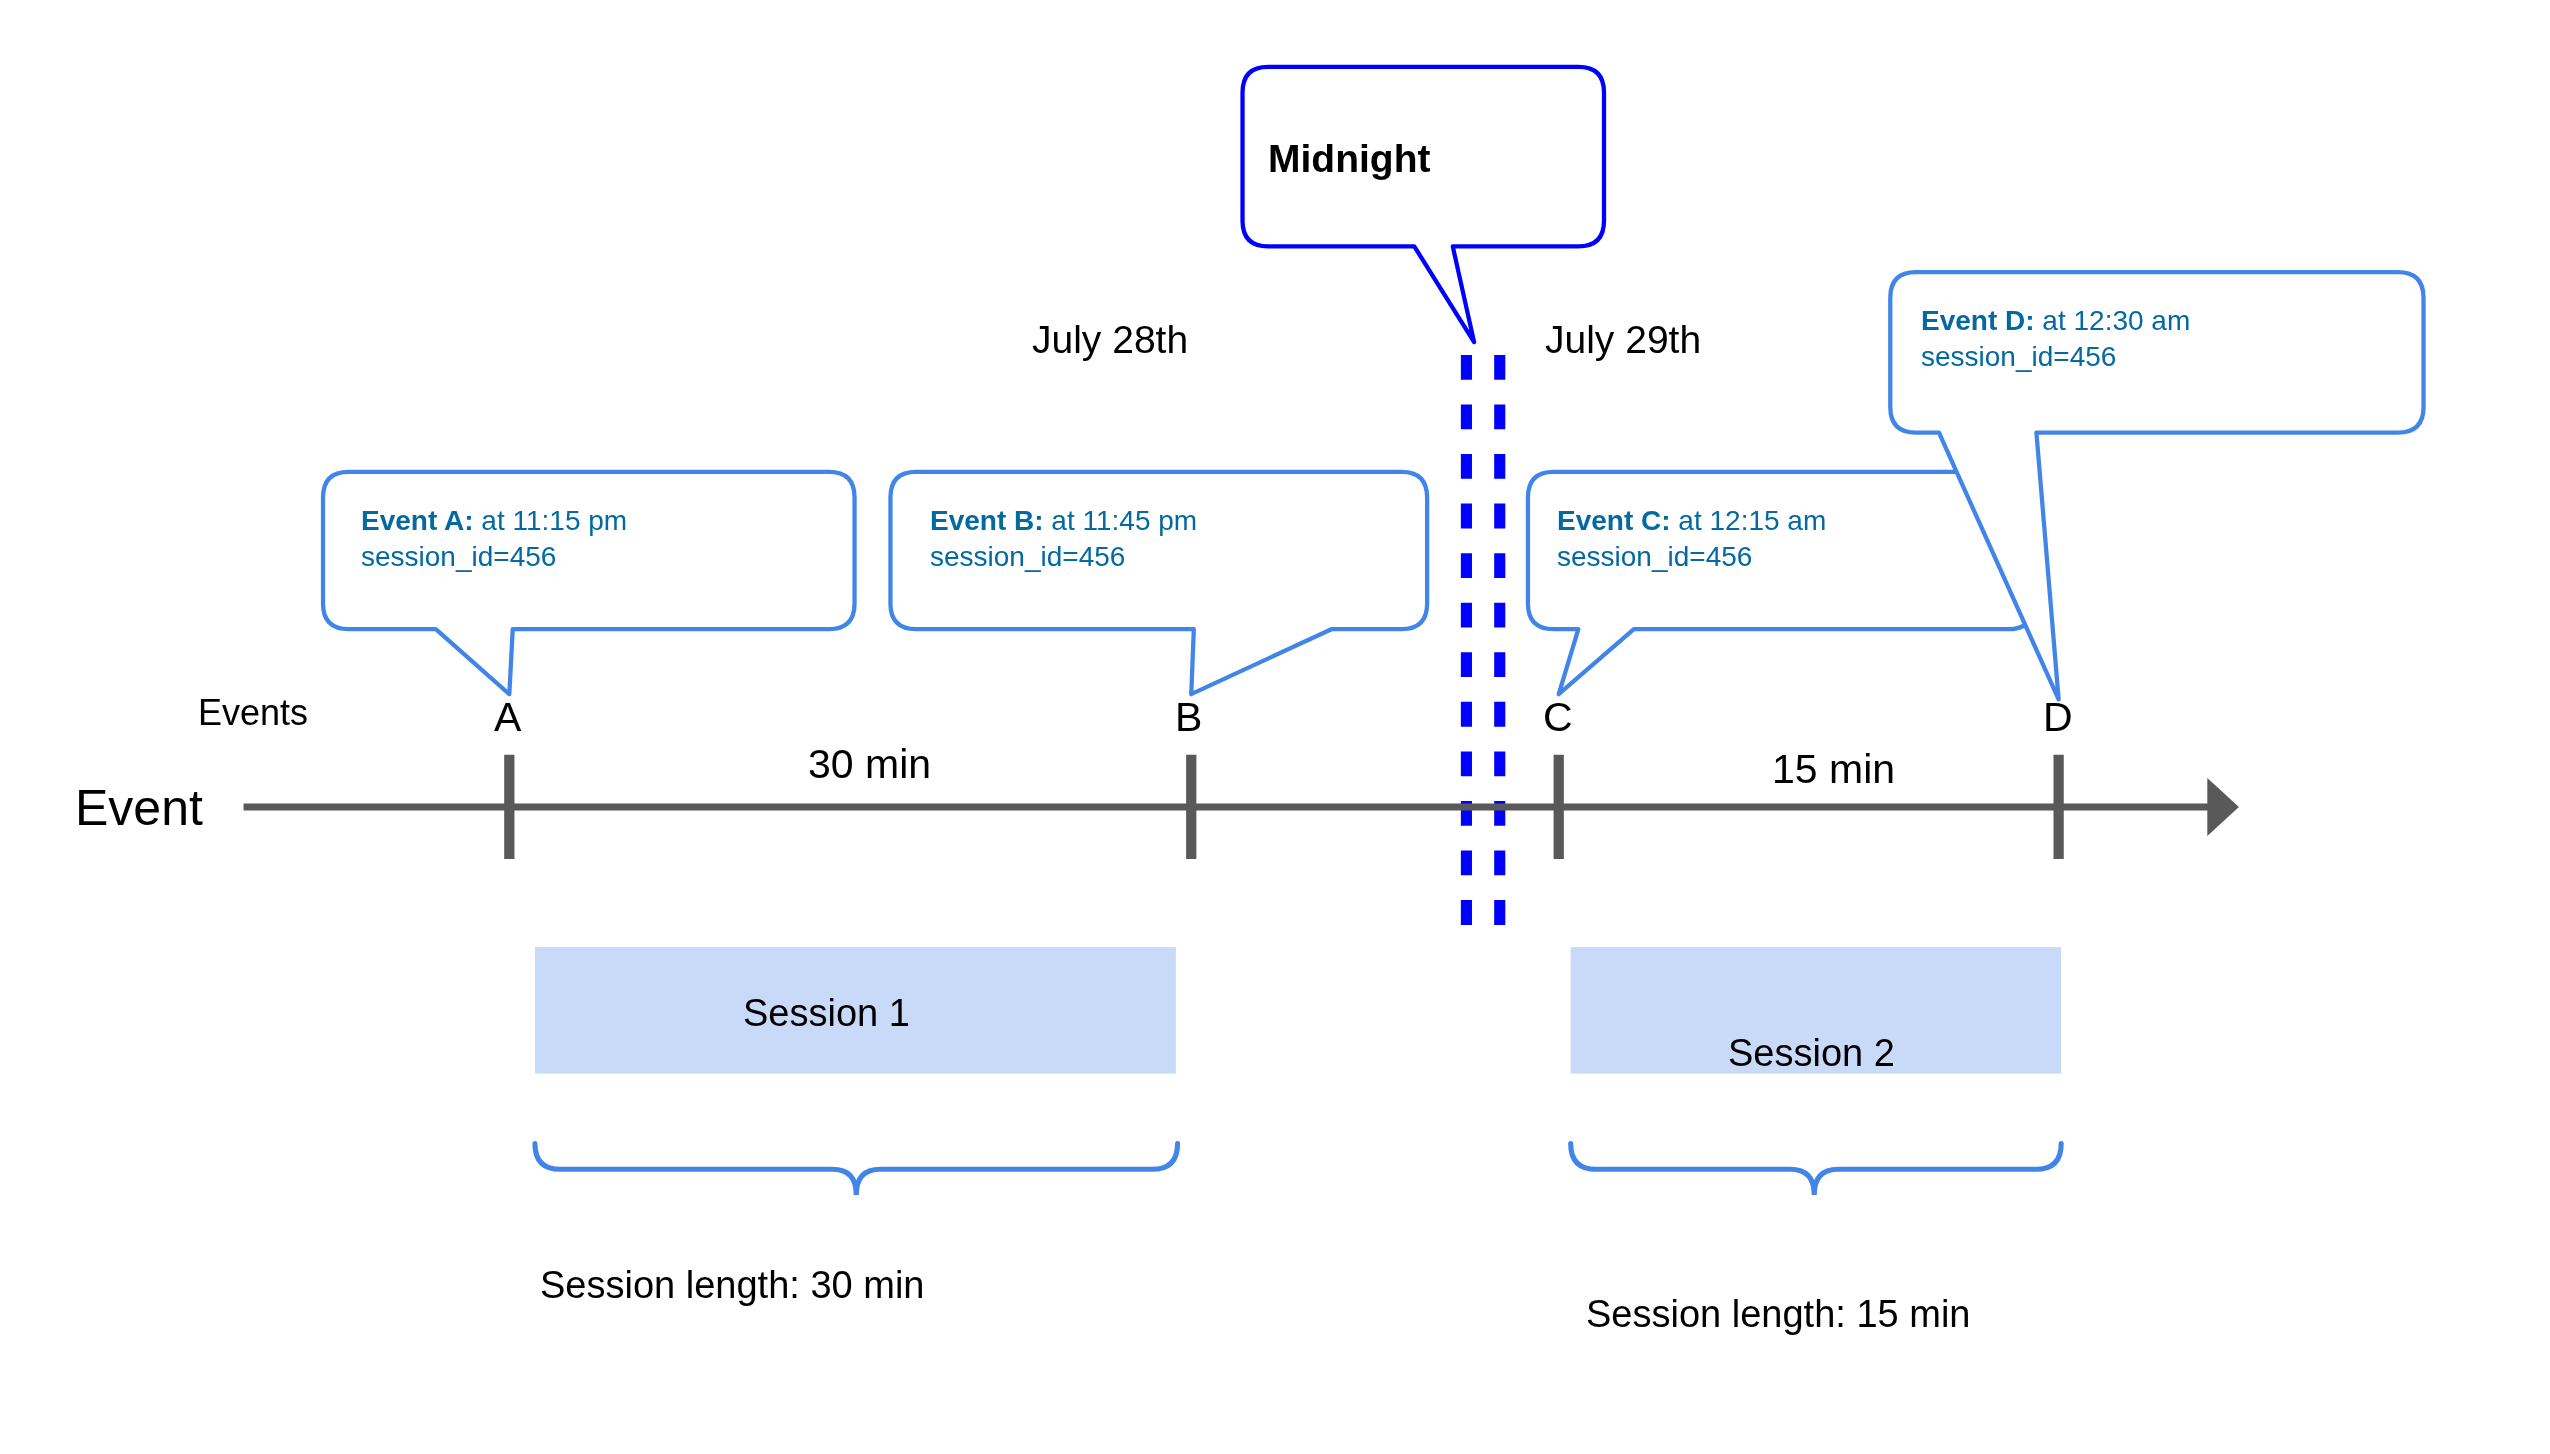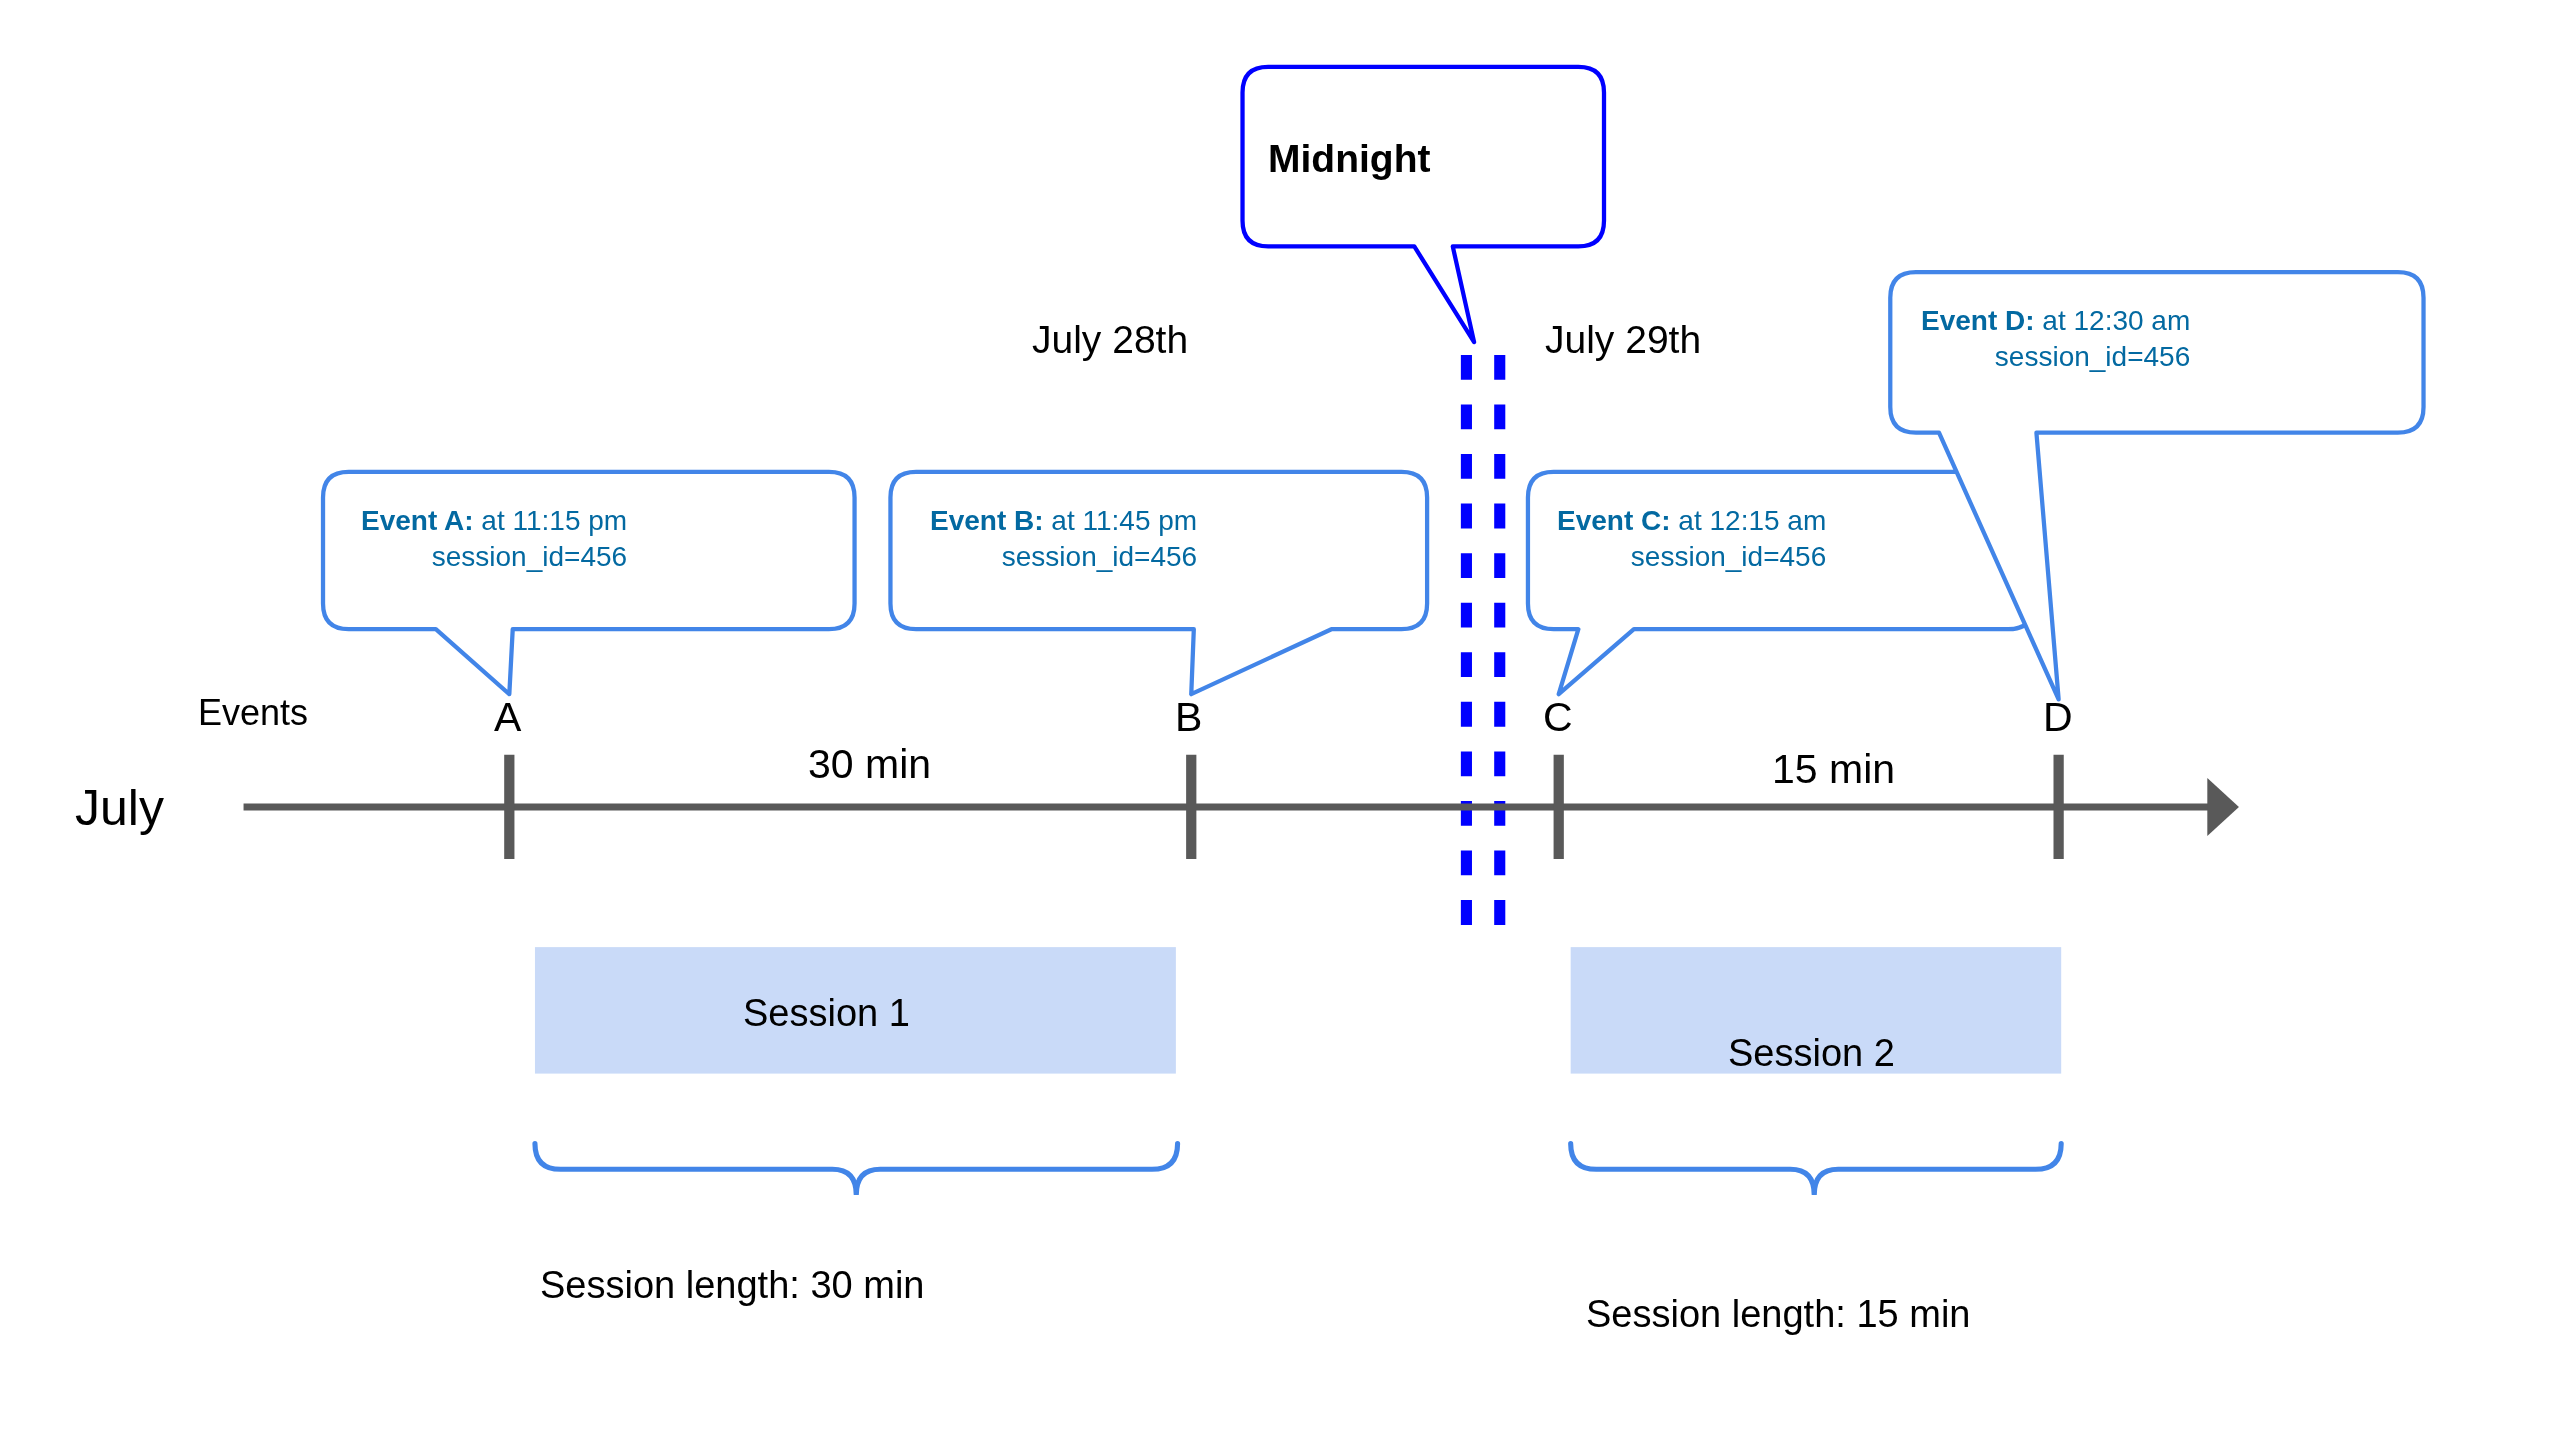--- a/index.html
+++ b/index.html
@@ -7,21 +7,20 @@
     padding: 0;
     background: #ffffff;
   }
   #stage {
     position: relative;
     width: 2550px;
     height: 1397px;
     background: #ffffff;
     font-family: "Liberation Sans", sans-serif;
     overflow: hidden;
-    text-align: right;
   }
   #canvas {
     position: absolute;
     left: 0; top: 0;
     width: 2550px;
     height: 1455px;
   }
   .lbl {
     position: absolute;
     color: #000000;
@@ -167,21 +166,21 @@
     <div><b>Event C:</b><span> at 12:15 am</span></div>
     <div>session_id=456</div>
   </div>
 
   <div class="callout-text" style="left:1921px; top:303px;">
     <div><b>Event D:</b><span> at 12:30 am</span></div>
     <div>session_id=456</div>
   </div>
 
   <div class="lbl row-label" style="left:198px; top:691px;">Events</div>
-  <div class="lbl user-label" style="left:75px; top:778px;">July</div>
+  <div class="lbl user-label" style="left:75px; top:778px;">Event</div>
 
   <div class="lbl tick-letter" style="left:494px; top:692px;">A</div>
   <div class="lbl tick-letter" style="left:1175px; top:692px;">B</div>
   <div class="lbl tick-letter" style="left:1543px; top:692px;">C</div>
   <div class="lbl tick-letter" style="left:2043px; top:692px;">D</div>
 
   <div class="lbl dur-label" style="left:808px; top:739px;">30 min</div>
   <div class="lbl dur-label" style="left:1772px; top:744px;">15 min</div>
 
   <div class="lbl session-label" style="left:743px; top:990px;">Session 1</div>

